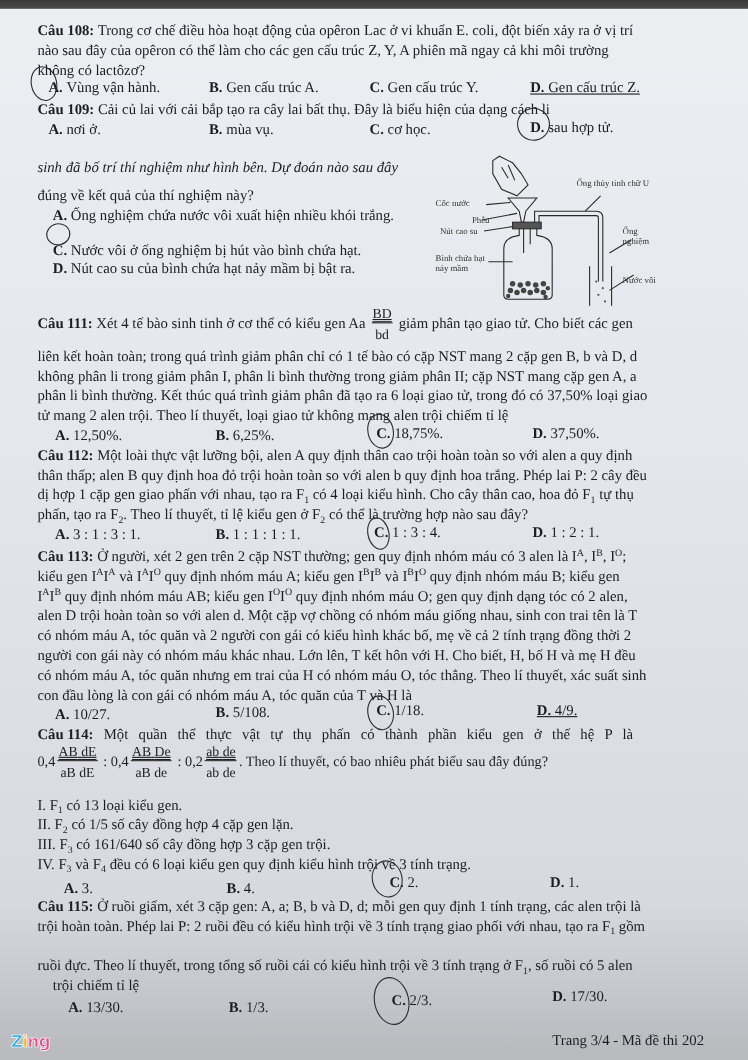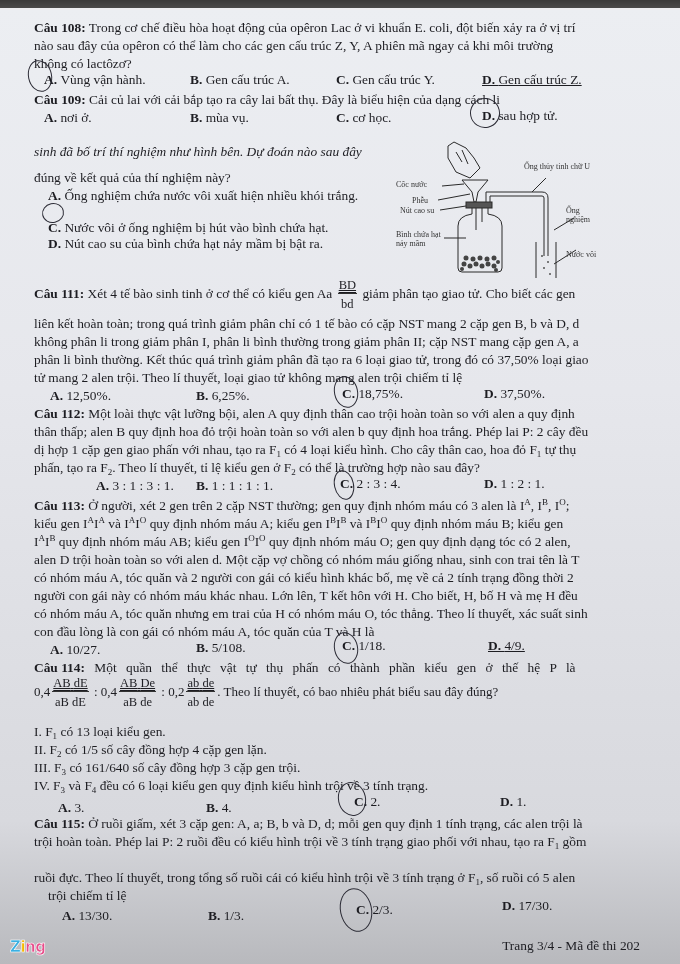--- a/index.html
+++ b/index.html
@@ -108,21 +108,21 @@
         <path d="M46 48 L68 46"></path>
         <path d="M42 62 L74 56"></path>
         <path d="M44 72 L70 68"></path>
         <path d="M48 100 L70 100"></path>
         <path d="M150 40 L136 54"></path>
         <path d="M178 80 L158 92"></path>
         <path d="M180 112 L158 126"></path>
       </g>
     </svg>
     <div class="fig-label" style="left:0px; top:42px;">Cốc nước</div>
-    <div class="fig-label" style="left:16px; top:58px;">Phễu</div>
+    <div class="fig-label" style="left:33px; top:58px;">Phễu</div>
     <div class="fig-label" style="left:4px; top:68px;">Nút cao su</div>
     <div class="fig-label" style="left:0px; top:92px;">Bình chứa hạt</div>
     <div class="fig-label" style="left:0px; top:101px;">nảy mầm</div>
     <div class="fig-label" style="left:128px; top:24px;">Ống thủy tinh chữ U</div>
     <div class="fig-label" style="left:170px; top:68px;">Ống</div>
     <div class="fig-label" style="left:170px; top:77px;">nghiệm</div>
     <div class="fig-label" style="left:170px; top:112px;">Nước vôi</div>
   </div>
 
   <div class="line" style="top:270px;">
@@ -137,23 +137,23 @@
   <div class="opt" style="left:50px; top:380px;"><span class="k">A. </span><span>12,50%.</span></div>
   <div class="opt" style="left:196px; top:380px;"><span class="k">B. </span><span>6,25%.</span></div>
   <div class="opt" style="left:342px; top:378px;"><span class="k">C. </span><span>18,75%.</span></div>
   <div class="opt" style="left:484px; top:378px;"><span class="k">D. </span><span>37,50%.</span></div>
   <div class="circle" style="left:334px; top:368px; width:22px; height:30px;"></div>
 
   <div class="line" style="top:398px;"><span class="b">Câu 112:</span> <span>Một loài thực vật lưỡng bội, alen A quy định thân cao trội hoàn toàn so với alen a quy định</span></div>
   <div class="line" style="top:416px;">thân thấp; alen B quy định hoa đỏ trội hoàn toàn so với alen b quy định hoa trắng. Phép lai P: 2 cây đều</div>
   <div class="line" style="top:434px;">dị hợp 1 cặp gen giao phấn với nhau, tạo ra F<sub>1</sub> có 4 loại kiểu hình. Cho cây thân cao, hoa đỏ F<sub>1</sub> tự thụ</div>
   <div class="line" style="top:452px;">phấn, tạo ra F<sub>2</sub>. Theo lí thuyết, tỉ lệ kiểu gen ở F<sub>2</sub> có thể là trường hợp nào sau đây?</div>
-  <div class="opt" style="left:50px; top:470px;margin-left:46px;"><span class="k">A. </span><span>3 : 1 : 3 : 1.</span></div>
+  <div class="opt" style="left:50px; top:470px;"><span class="k">A. </span><span>3 : 1 : 3 : 1.</span></div>
   <div class="opt" style="left:196px; top:470px;"><span class="k">B. </span><span>1 : 1 : 1 : 1.</span></div>
-  <div class="opt" style="left:340px; top:468px;"><span class="k">C. </span><span>2 : 3 : 4.</span></div>
+  <div class="opt" style="left:340px; top:468px;"><span class="k">C. </span><span>1 : 3 : 4.</span></div>
   <div class="opt" style="left:484px; top:468px;"><span class="k">D. </span><span>1 : 2 : 1.</span></div>
   <div class="circle" style="left:334px; top:462px; width:18px; height:28px;"></div>
 
   <div class="line" style="top:490px;"><span class="b">Câu 113:</span> Ở người, xét 2 gen trên 2 cặp NST thường; gen quy định nhóm máu có 3 alen là I<sup>A</sup>, I<sup>B</sup>, I<sup>O</sup>;</div>
   <div class="line" style="top:508px;">kiểu gen I<sup>A</sup>I<sup>A</sup> và I<sup>A</sup>I<sup>O</sup> quy định nhóm máu A; kiểu gen I<sup>B</sup>I<sup>B</sup> và I<sup>B</sup>I<sup>O</sup> quy định nhóm máu B; kiểu gen</div>
   <div class="line" style="top:526px;">I<sup>A</sup>I<sup>B</sup> quy định nhóm máu AB; kiểu gen I<sup>O</sup>I<sup>O</sup> quy định nhóm máu O; gen quy định dạng tóc có 2 alen,</div>
   <div class="line" style="top:544px;">alen D trội hoàn toàn so với alen d. Một cặp vợ chồng có nhóm máu giống nhau, sinh con trai tên là T</div>
   <div class="line" style="top:562px;">có nhóm máu A, tóc quăn và 2 người con gái có kiểu hình khác bố, mẹ về cả 2 tính trạng đồng thời 2</div>
   <div class="line" style="top:580px;">người con gái này có nhóm máu khác nhau. Lớn lên, T kết hôn với H. Cho biết, H, bố H và mẹ H đều</div>
   <div class="line" style="top:598px;">có nhóm máu A, tóc quăn nhưng em trai của H có nhóm máu O, tóc thẳng. Theo lí thuyết, xác suất sinh</div>

